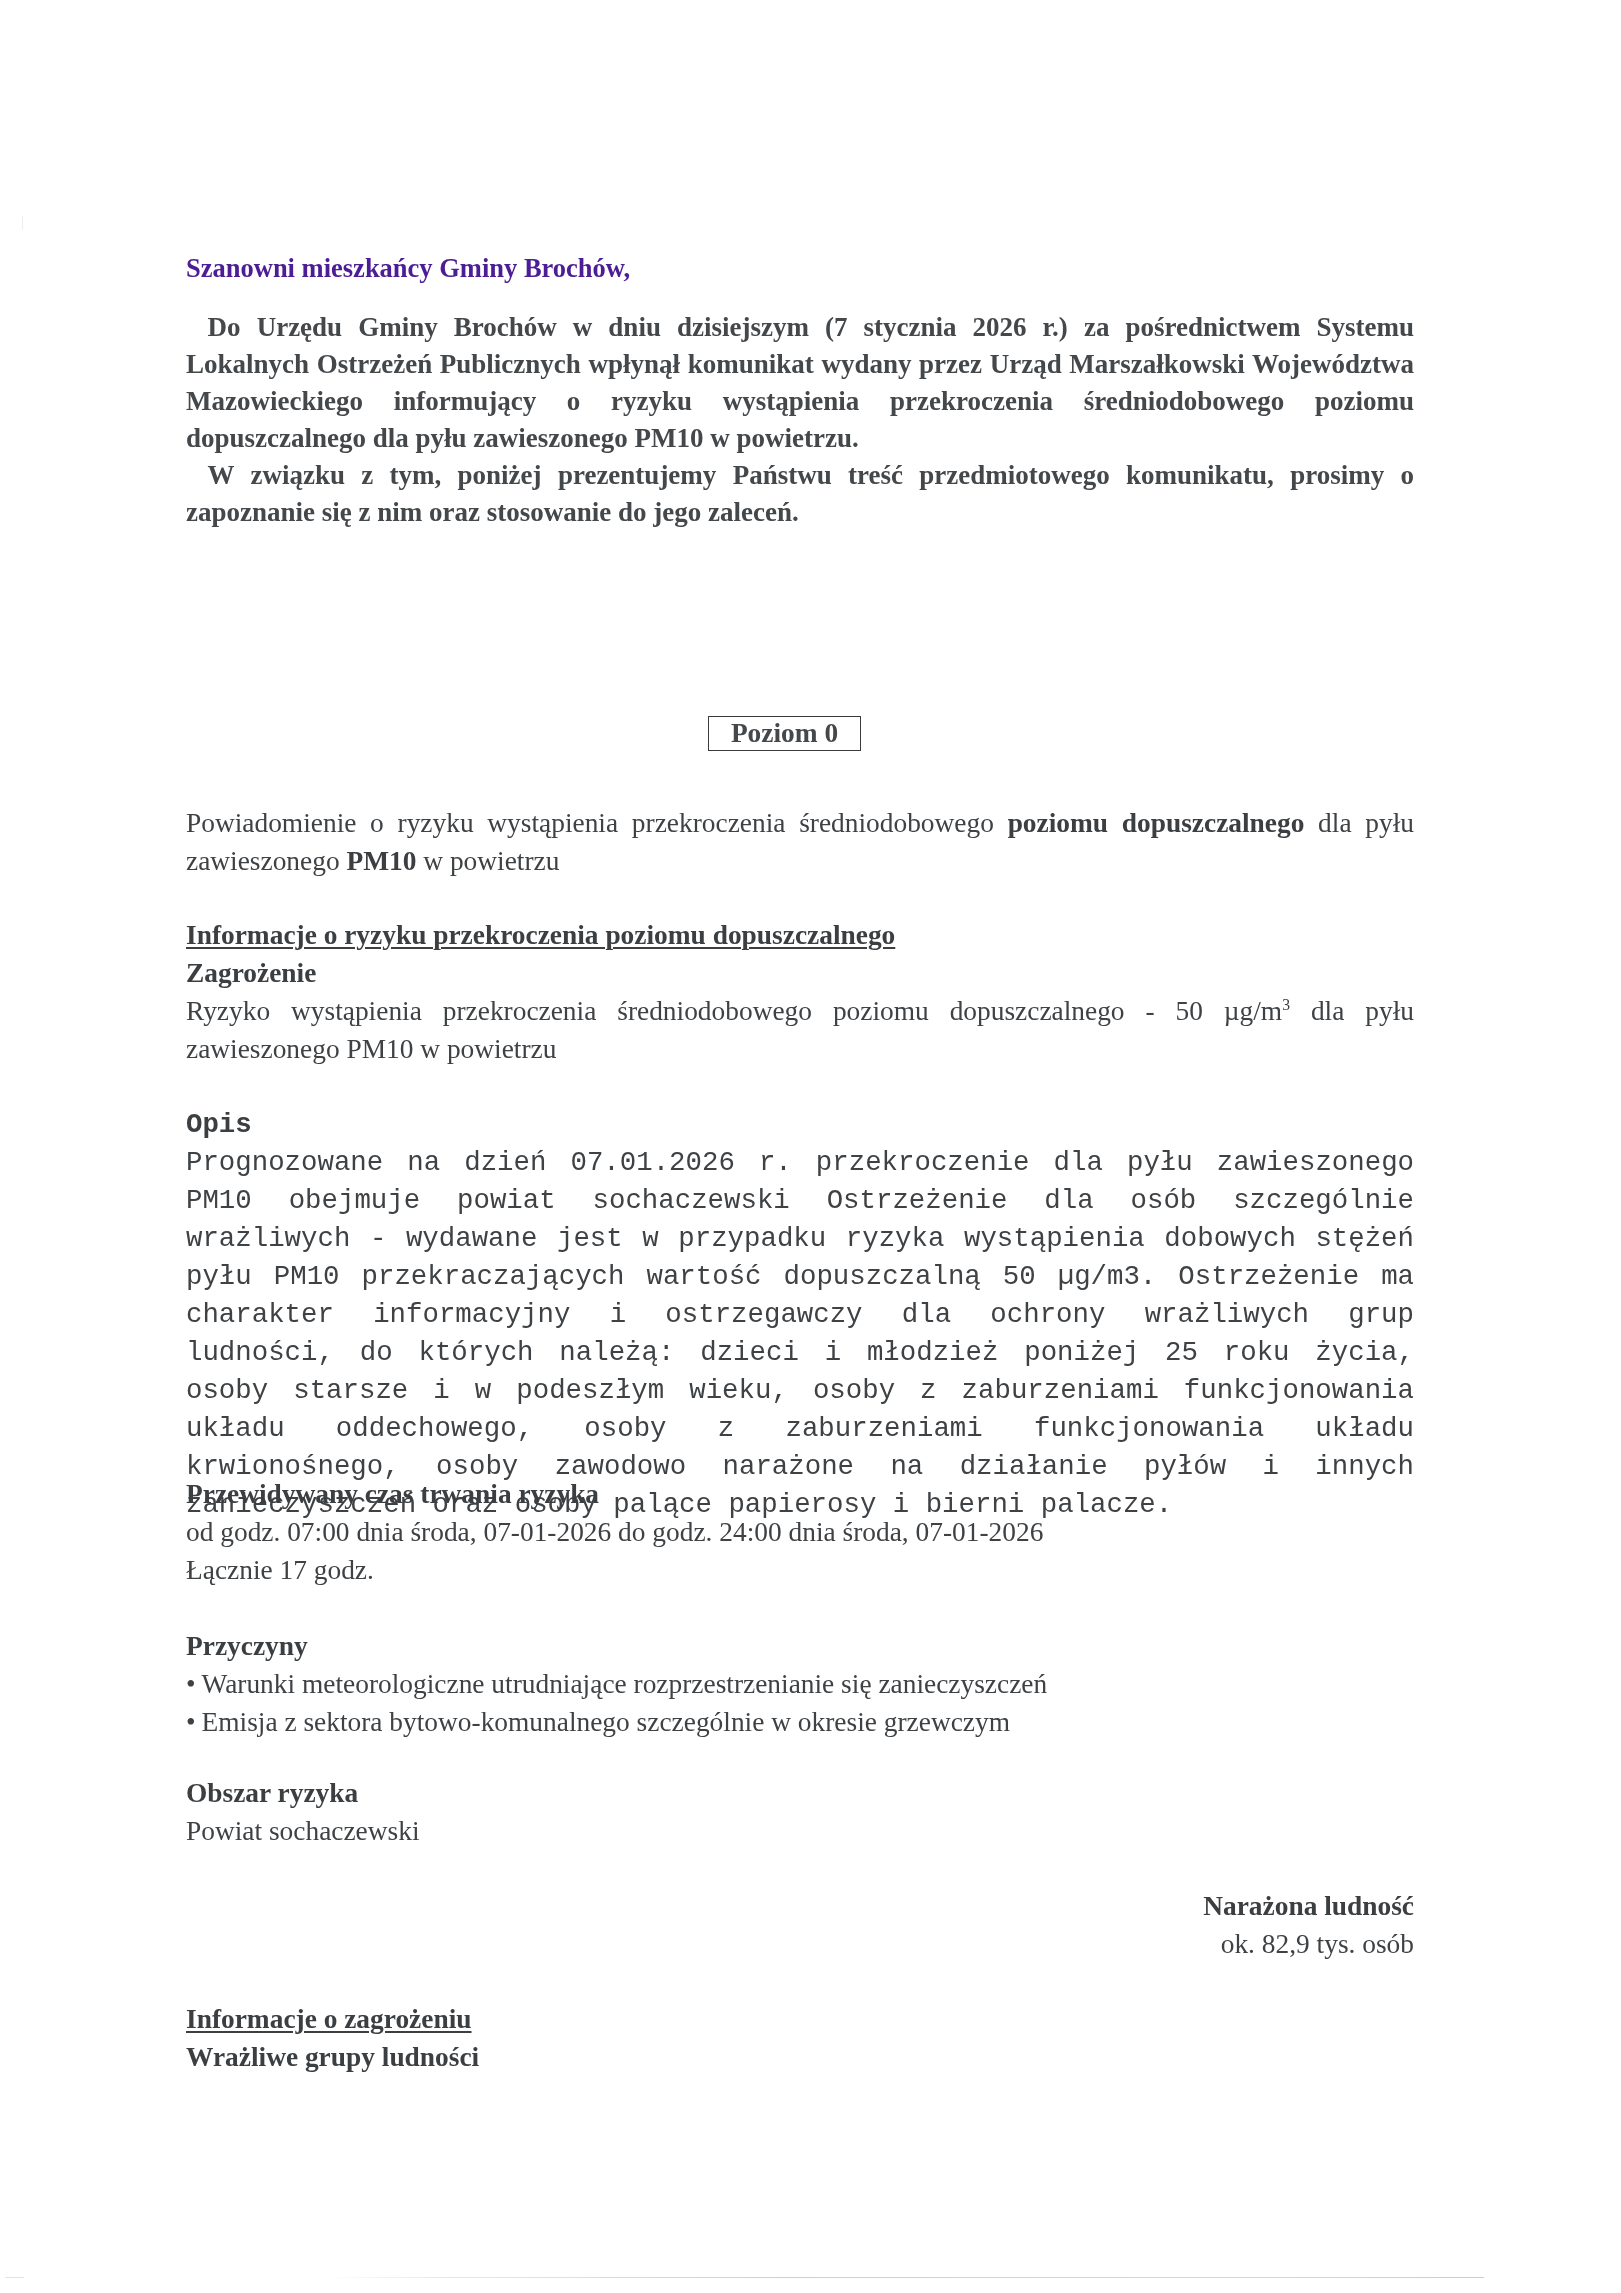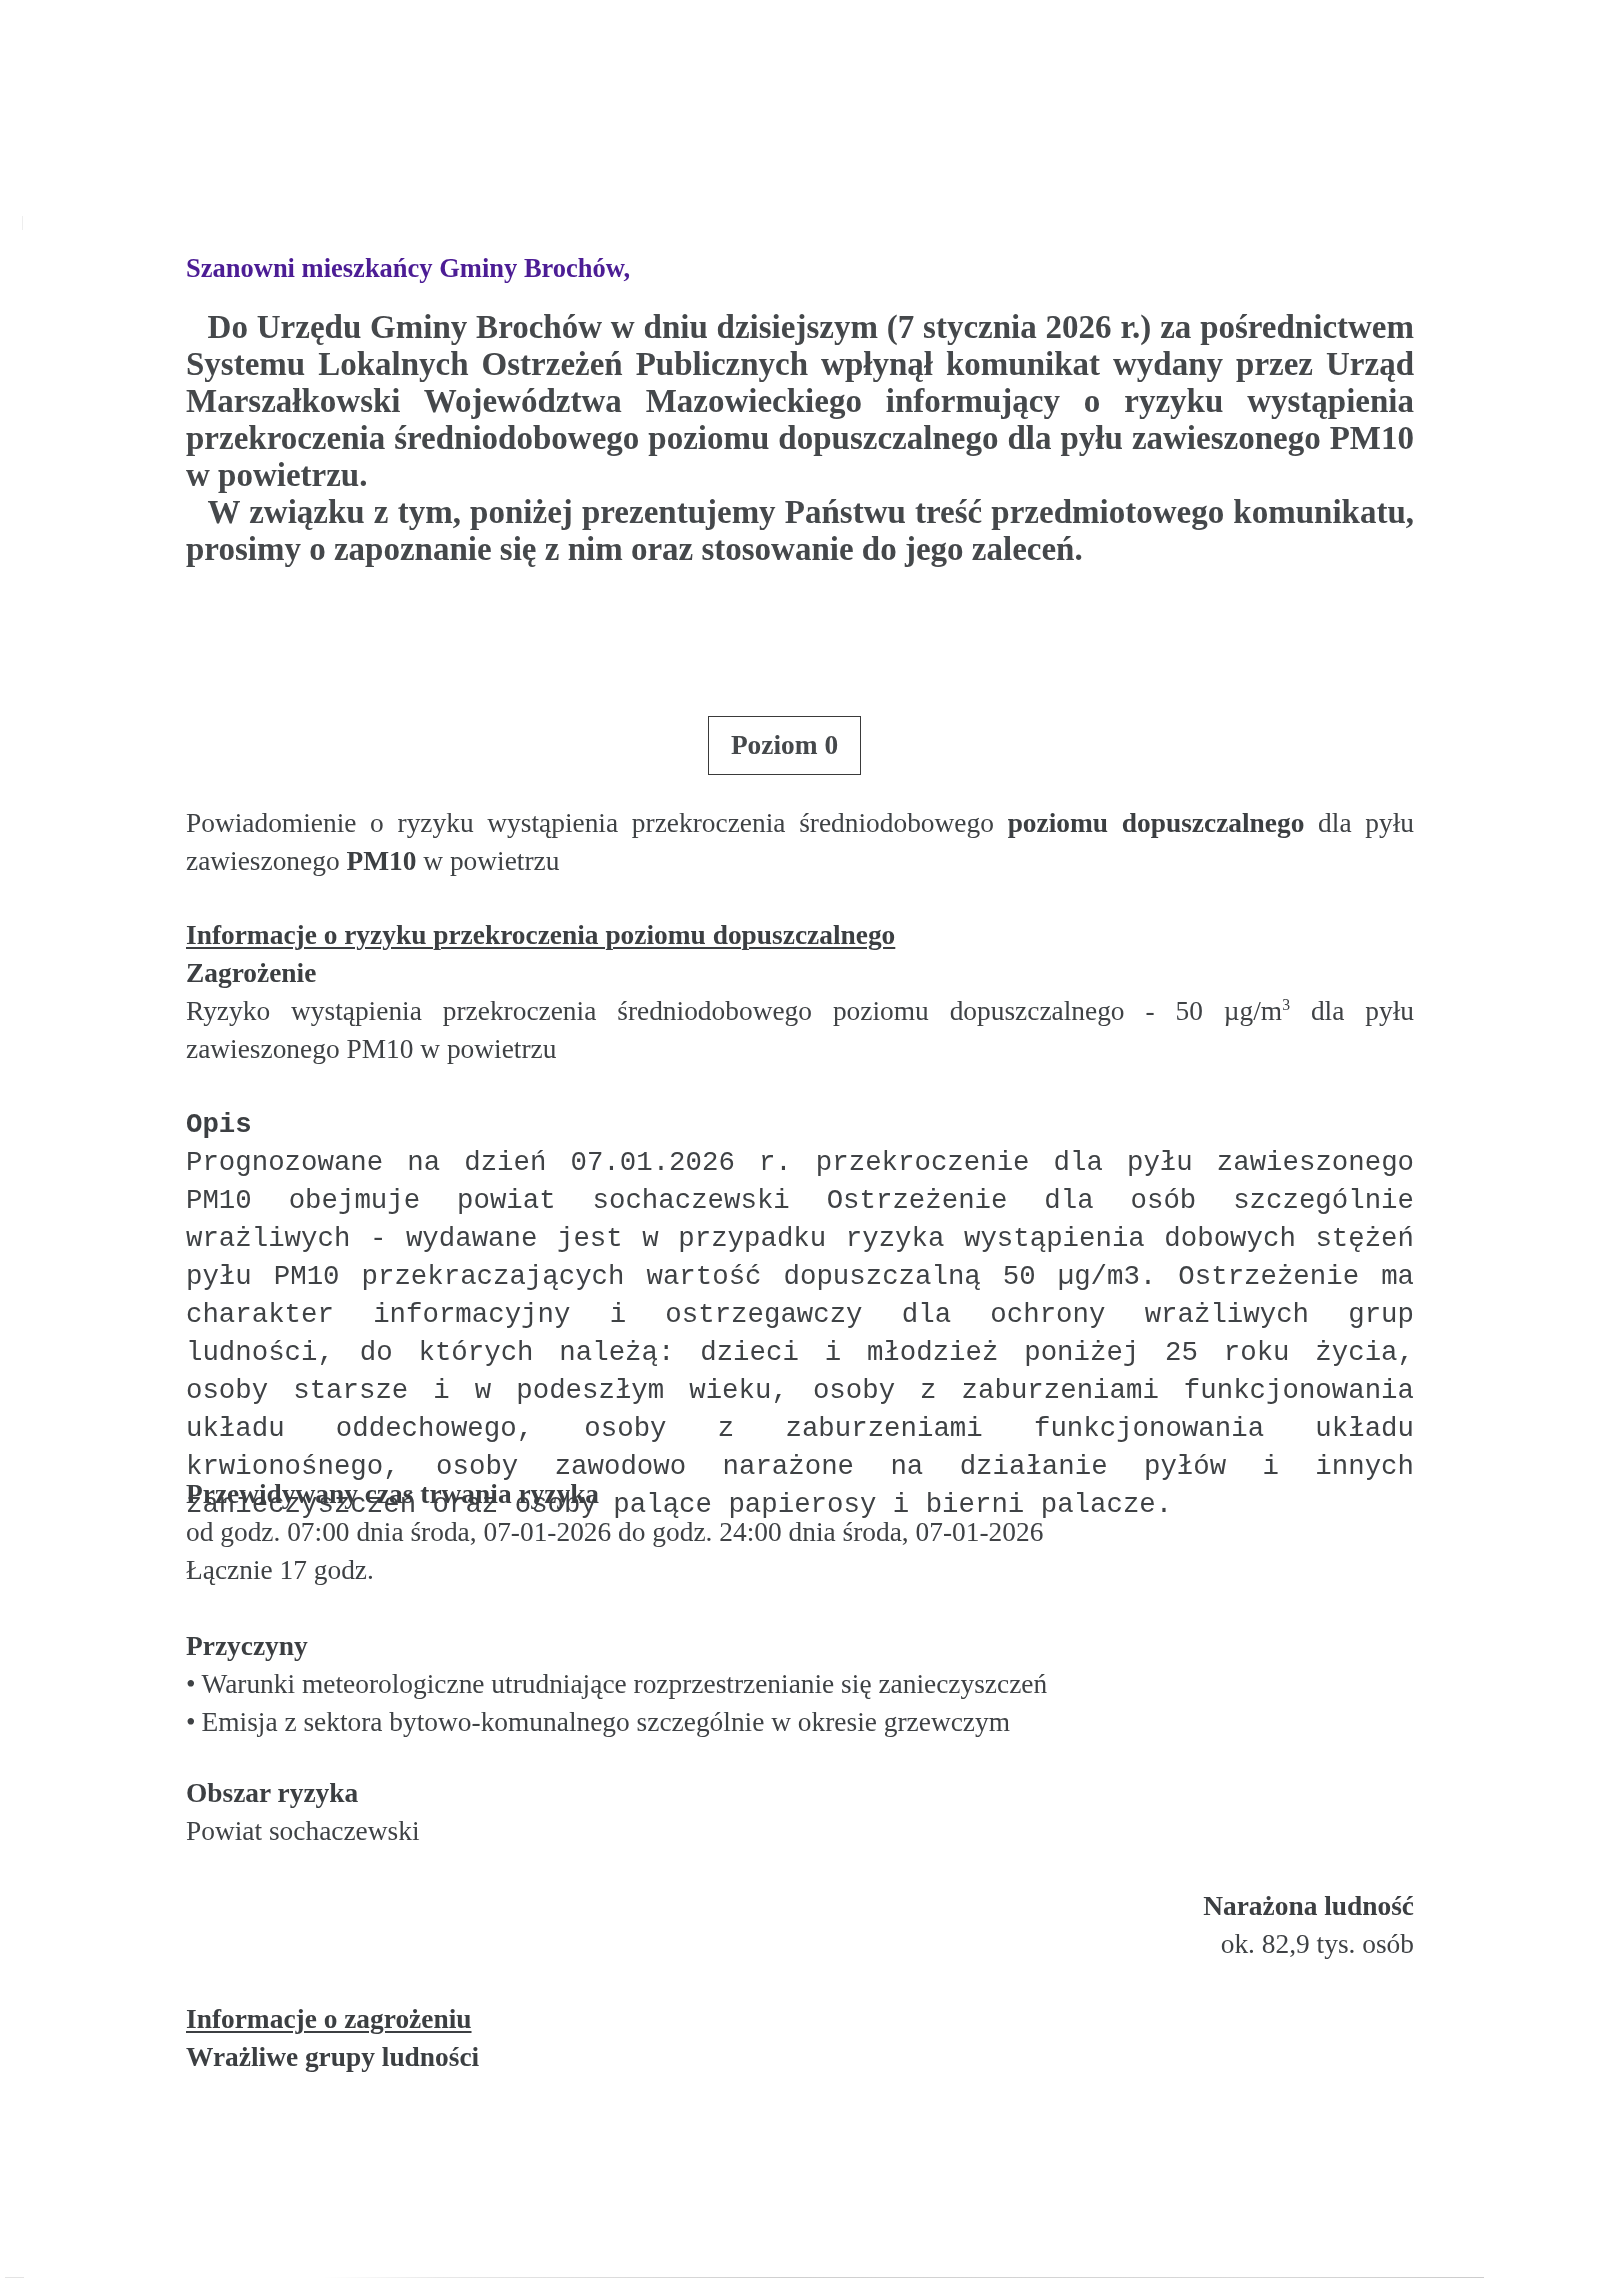--- a/index.html
+++ b/index.html
@@ -1,23 +1,23 @@
 <!DOCTYPE html>
 <html><head>
 <meta charset="utf-8">
 <style>
   html, body { margin: 0; padding: 0; background: #ffffff; }
   body { width: 1621px; height: 2294px; position: relative; overflow: hidden;
          font-family: "Liberation Serif", "DejaVu Serif", serif; color: #3a3d40; }
   .page { position: absolute; left: 0; top: 0; width: 1621px; height: 2294px; background: #fff; }
   .block { position: absolute; left: 186px; width: 1228px; }
   .greeting { top: 250px; font-weight: bold; font-size: 26.5px; line-height: 37px; color: #4c1d95; }
-  .intro { top: 309px; font-weight: bold; font-size: 33px; line-height: 37px; color: #45484b; text-align: justify; }
+  .intro { top: 309px; font-weight: bold; font-size: 27px; line-height: 37px; color: #45484b; text-align: justify; }
   .intro p { margin: 0; text-indent: 21.6px; text-align: justify; }
-  .level-box { position: absolute; left: 708px; top: 716px; width: 153px; height: 59px;
+  .level-box { position: absolute; left: 708px; top: 716px; width: 153px; height: 35px;
                border: 1.5px solid #3a3a3a; box-sizing: border-box;
                display: flex; align-items: center; justify-content: center;
                font-weight: bold; font-size: 27.4px; color: #45484b; }
   .body { font-size: 27.4px; line-height: 38px; color: #3f4245; }
   .body p { margin: 0; }
   .justify { text-align: justify; }
   .b { font-weight: bold; color: #3c3f42; margin-top: 28px; }
   .u { text-decoration: underline; text-decoration-thickness: 2px; text-underline-offset: 2.9px; }
   .notice { top: 804px; }
   .section1 { top: 916px; }

